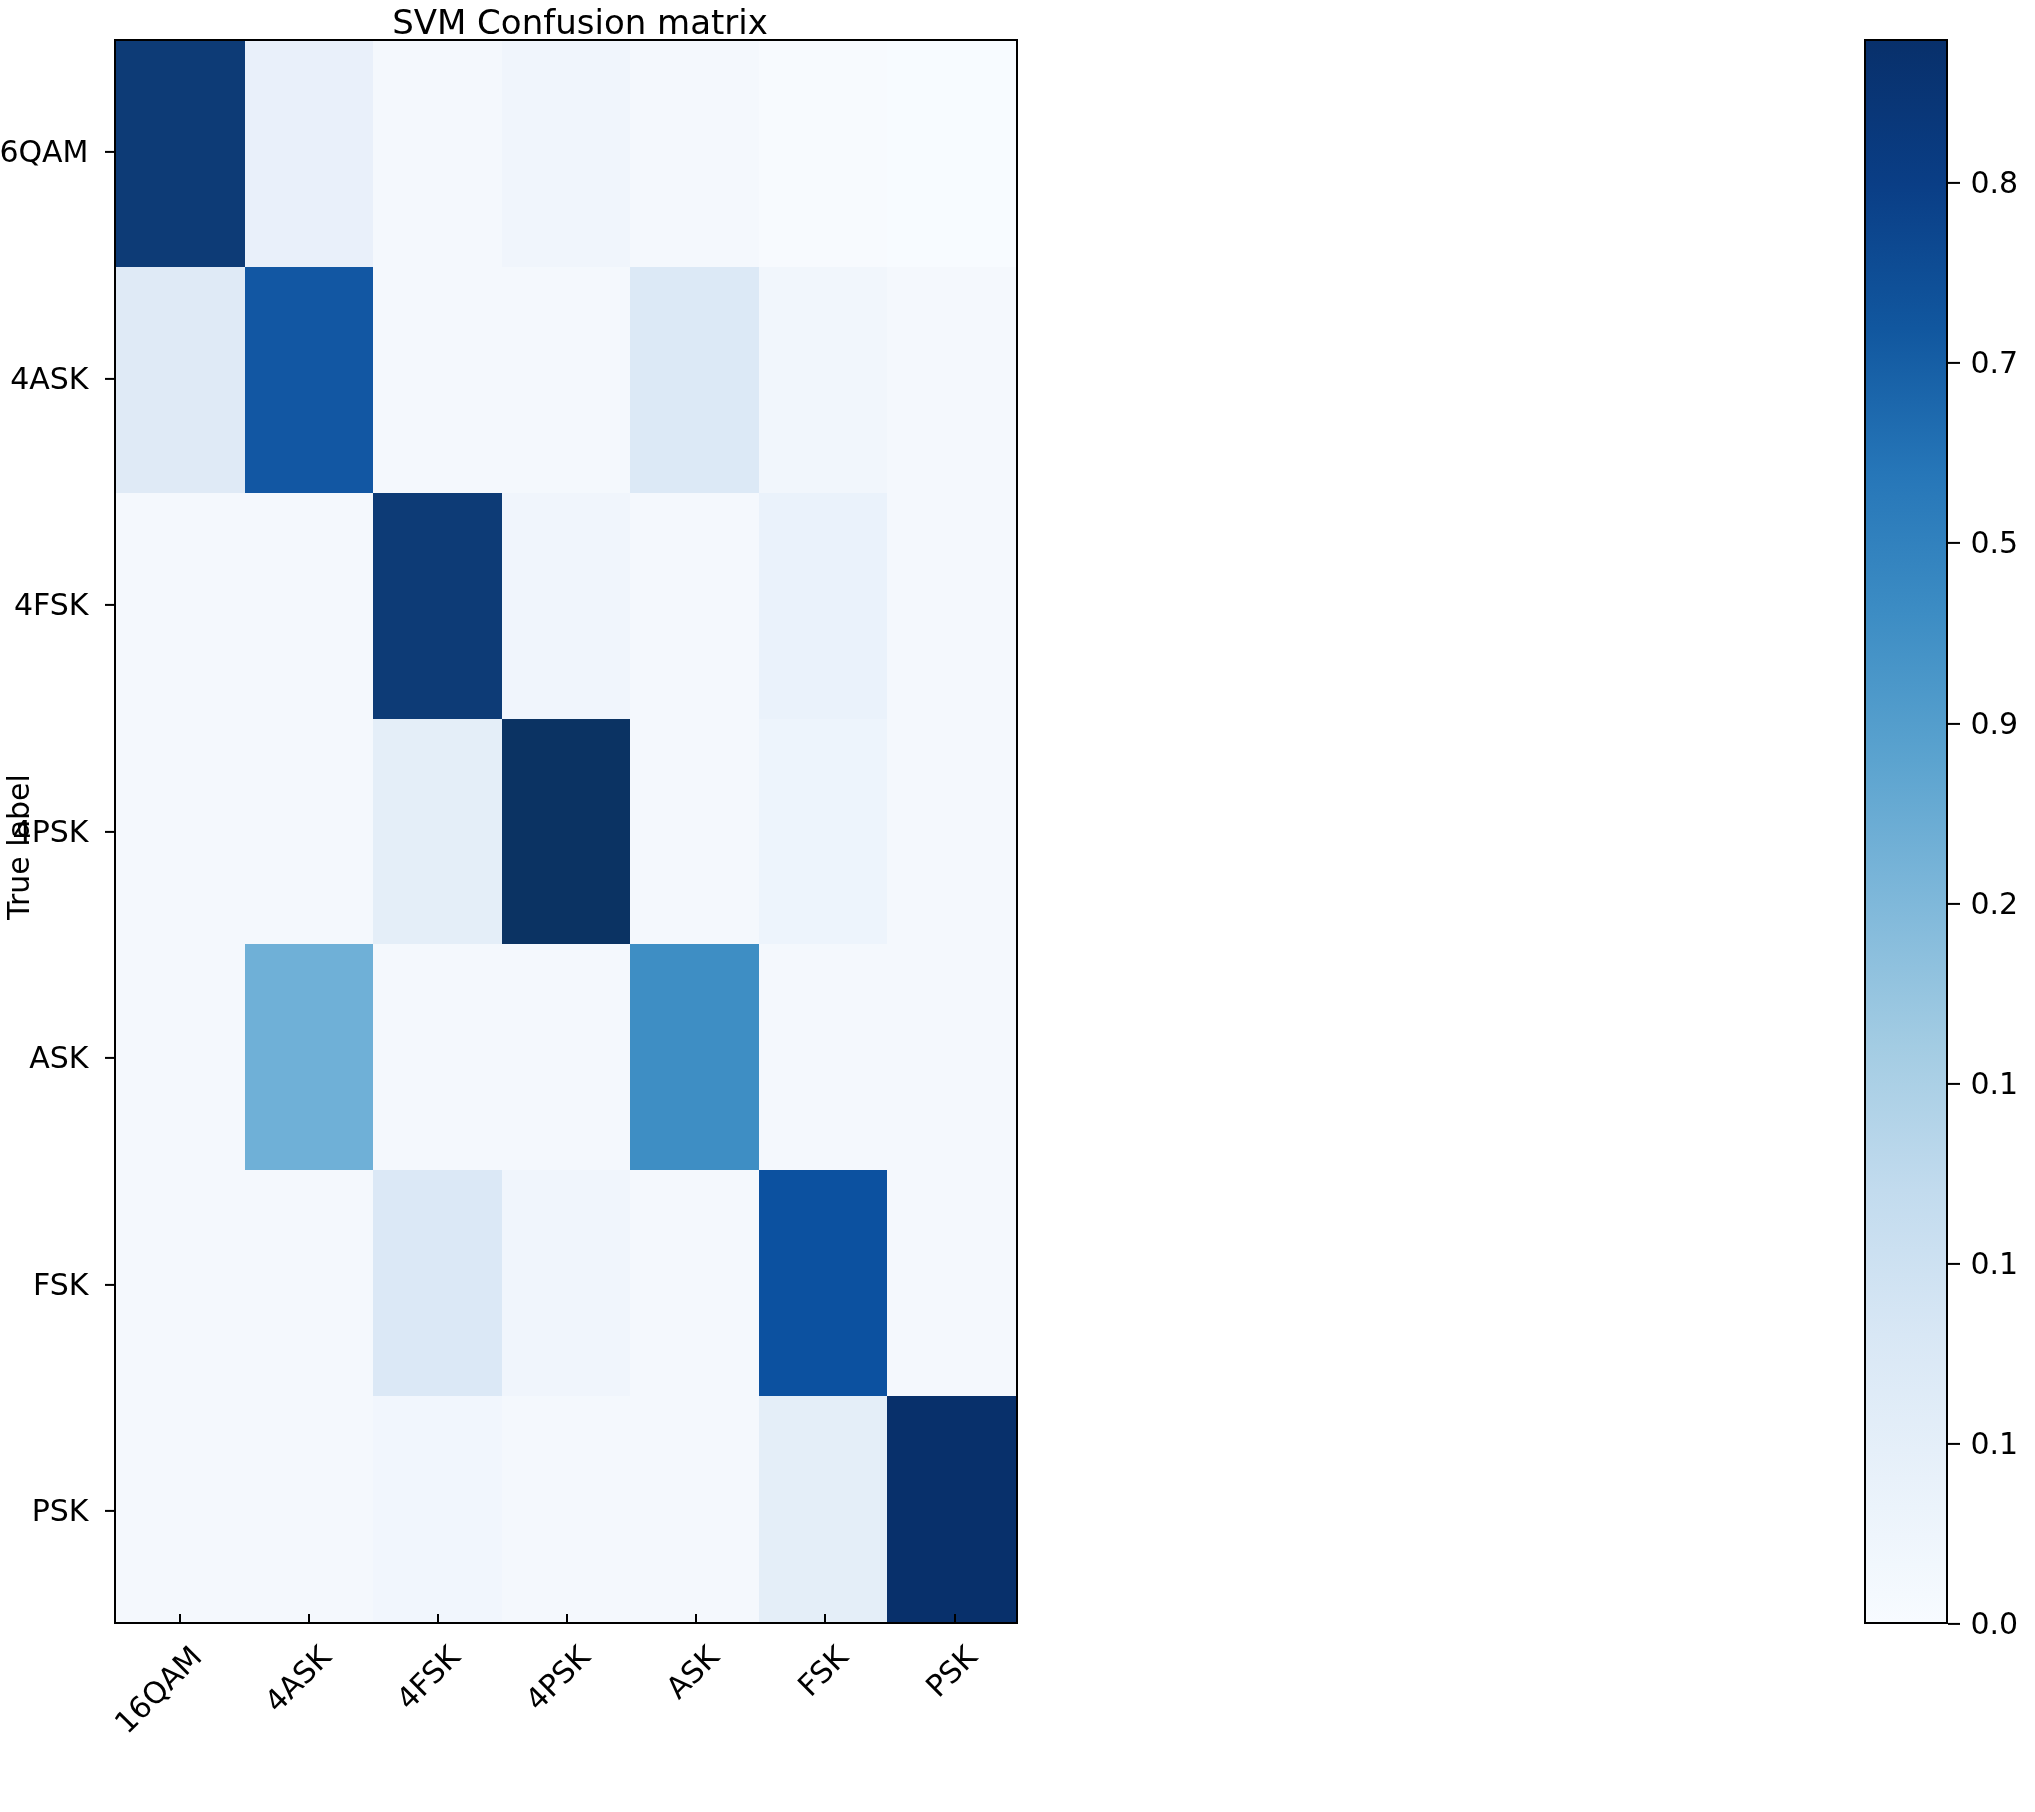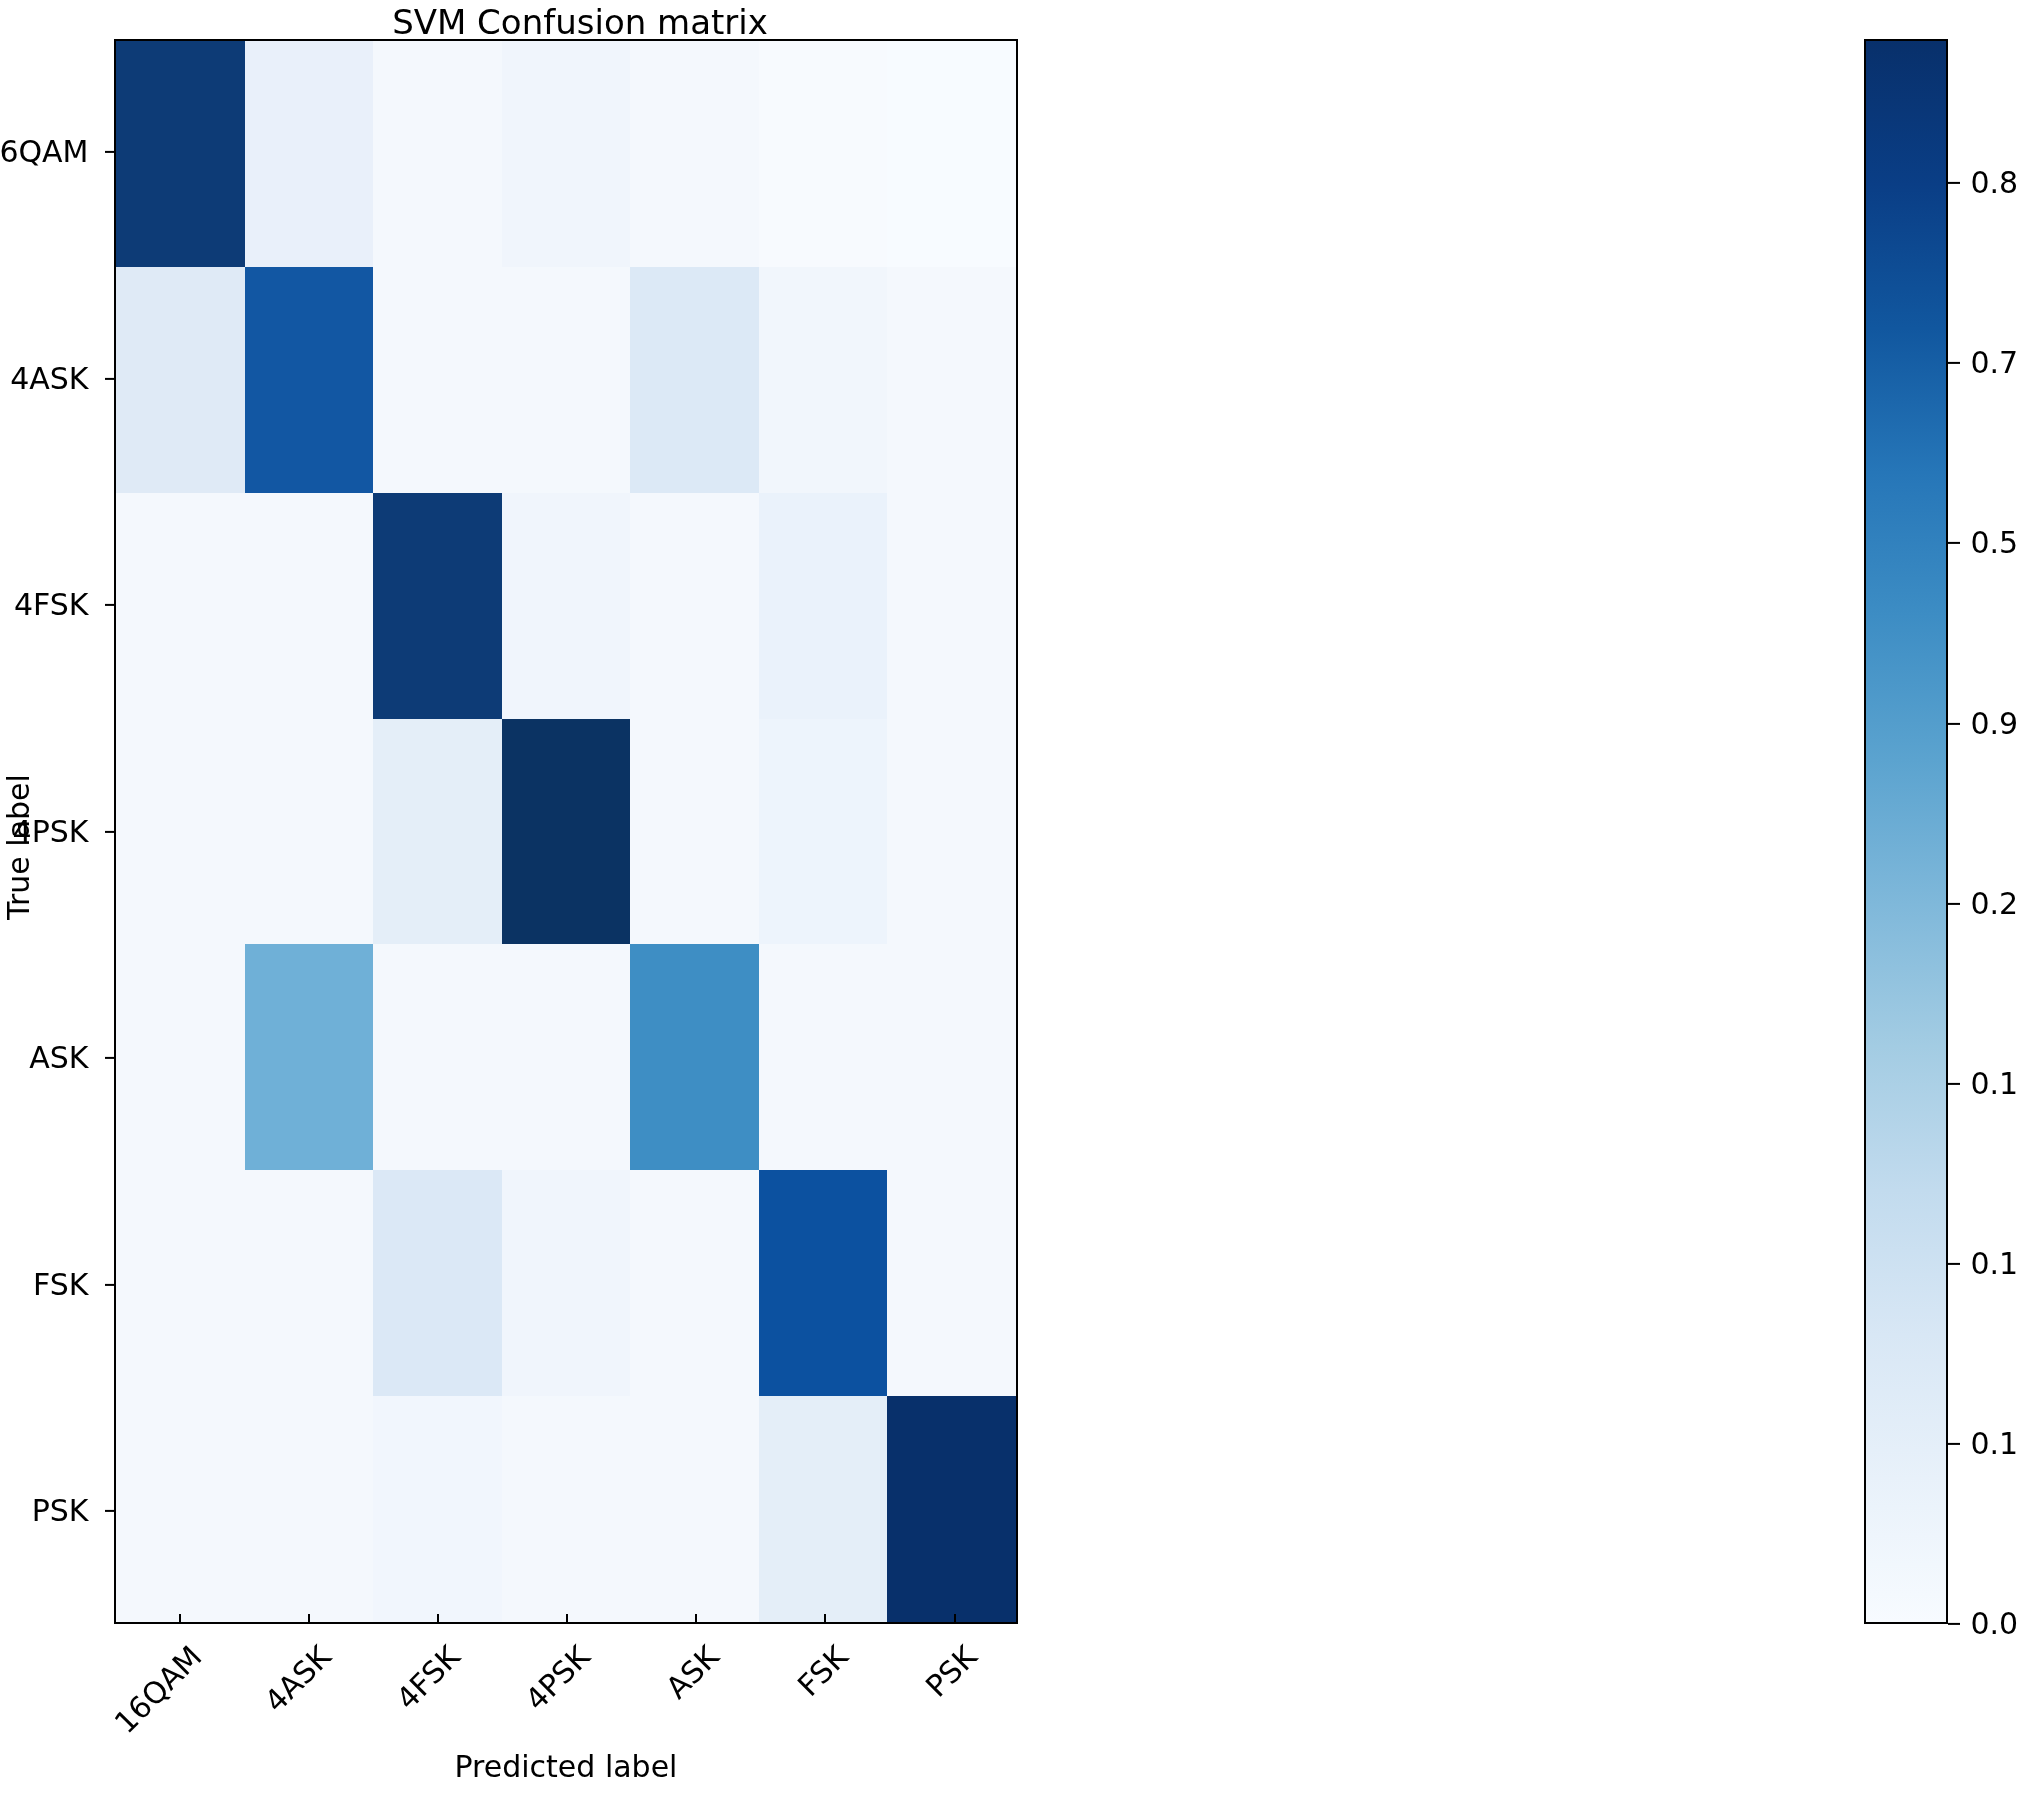--- a/index.html
+++ b/index.html
@@ -263,21 +263,20 @@
       <div class="x-tick" style="left: 460px;">4PSK</div>
       <div class="x-tick-mark" style="left: 452px;"></div>
       <div class="x-tick" style="left: 589px;">ASK</div>
       <div class="x-tick-mark" style="left: 581px;"></div>
       <div class="x-tick" style="left: 718px;">FSK</div>
       <div class="x-tick-mark" style="left: 710px;"></div>
       <div class="x-tick" style="left: 847px;">PSK</div>
       <div class="x-tick-mark" style="left: 840px;"></div>
     </div>
 
-  <div id="x-axis-title">Predicted label</div>
 
   <div id="colorbar-axes">
     <div id="colorbar-gradient" style="background: linear-gradient(to top, rgb(247, 251, 255) 0%, rgb(232, 241, 250) 9.09%, rgb(216, 231, 245) 18.18%, rgb(194, 219, 238) 27.27%, rgb(163, 204, 227) 36.36%, rgb(127, 184, 218) 45.45%, rgb(91, 163, 207) 54.55%, rgb(61, 141, 196) 63.64%, rgb(38, 118, 184) 72.73%, rgb(17, 87, 159) 81.82%, rgb(10, 62, 134) 90.91%, rgb(8, 48, 107) 100%);"></div>
   </div>
   <div id="colorbar-ticks">
       <div class="cb-tick-mark" style="top: 144px;"></div>
       <div class="cb-tick-label" style="top: 144px;">0.8</div>
       <div class="cb-tick-mark" style="top: 324px;"></div>
       <div class="cb-tick-label" style="top: 324px;">0.7</div>
       <div class="cb-tick-mark" style="top: 504px;"></div>

